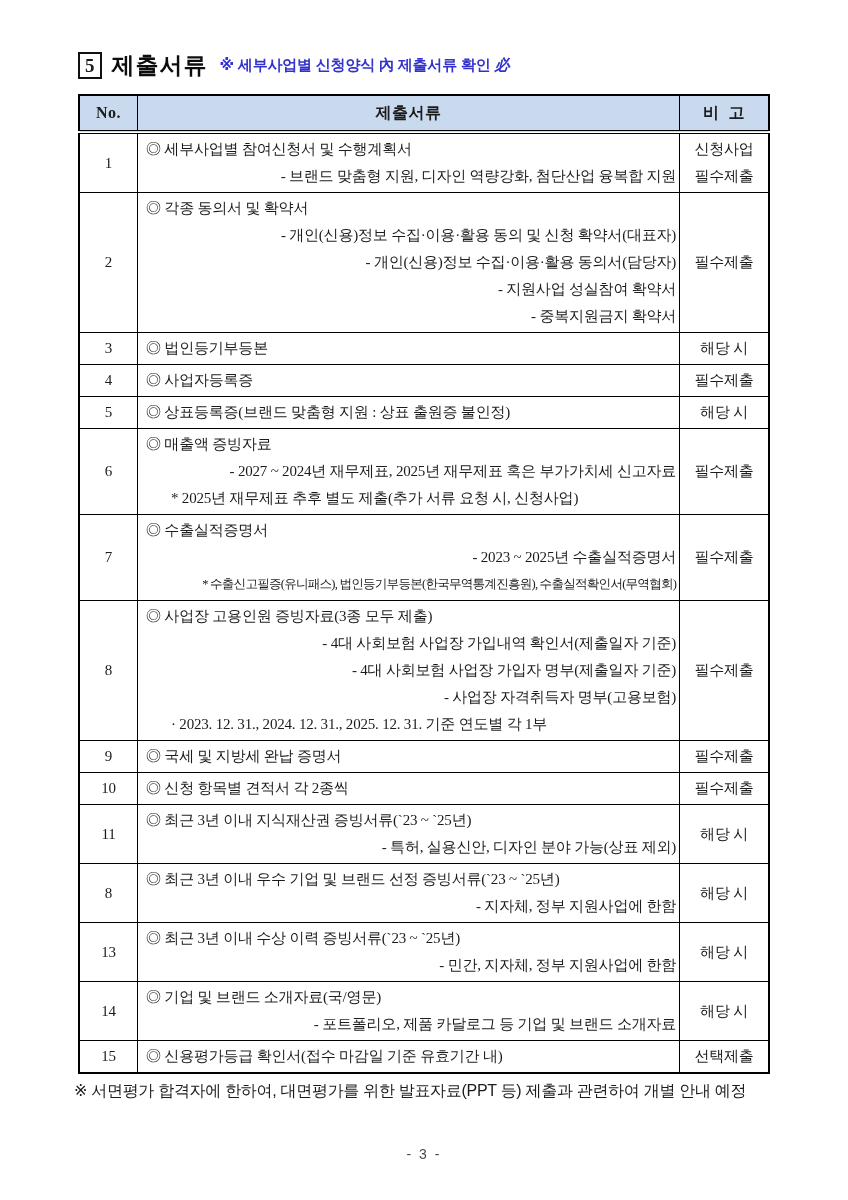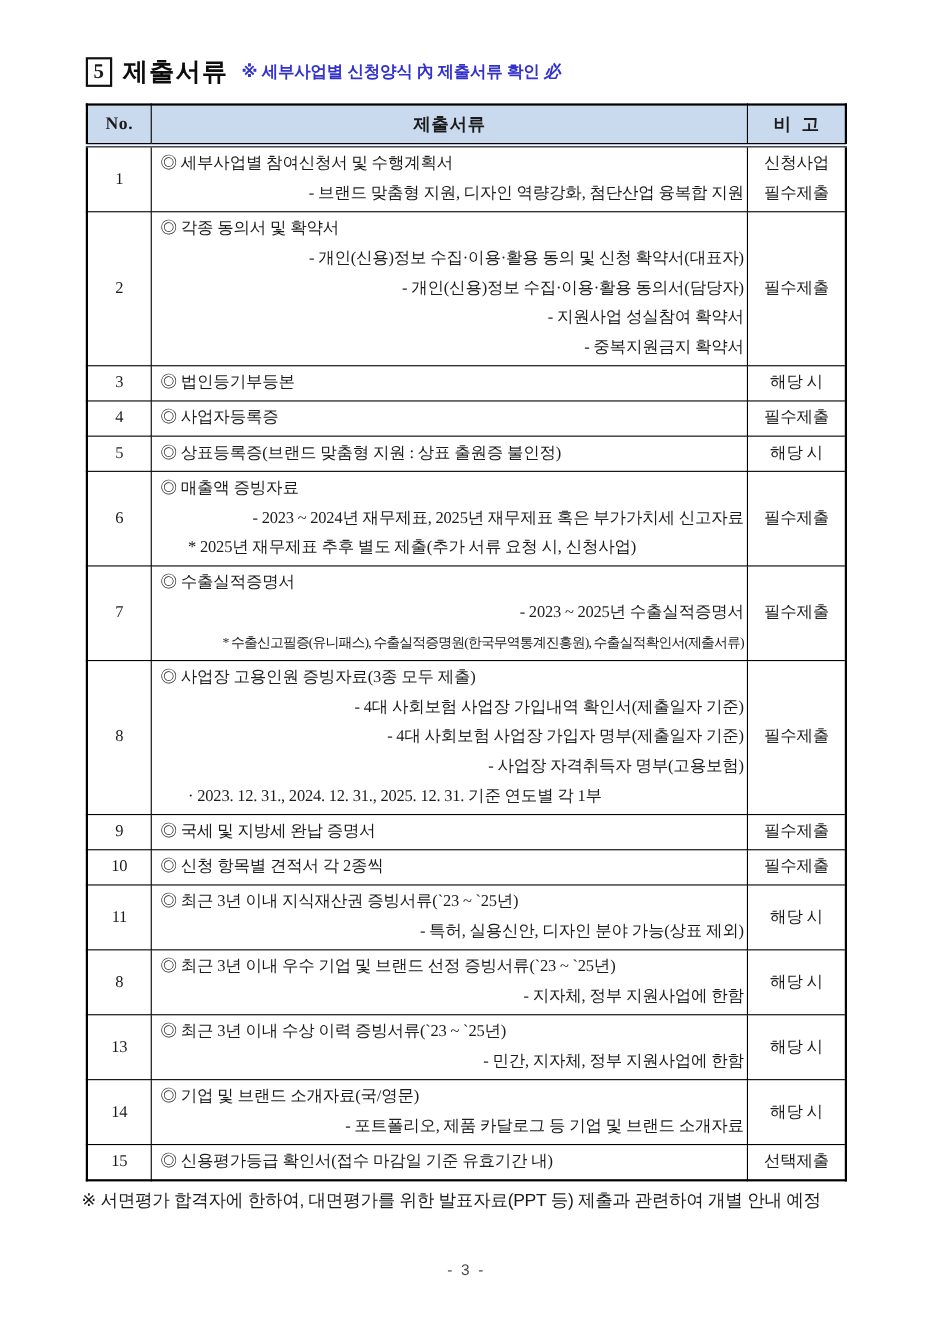--- a/index.html
+++ b/index.html
@@ -146,33 +146,33 @@
               <div class="line i0">◎ 상표등록증(브랜드 맞춤형 지원 : 상표 출원증 불인정)</div>
             </td>
             <td class="remark">
               <div>해당 시</div>
             </td>
           </tr>
           <tr>
             <td class="no">6</td>
             <td class="docs">
               <div class="line i0">◎ 매출액 증빙자료</div>
-              <div class="line i1">- 2023 ~ 2024년 재무제표, 2025년 재무제표 혹은 부가가치세 신고자료</div>
+              <div class="line i1">- 2027 ~ 2024년 재무제표, 2025년 재무제표 혹은 부가가치세 신고자료</div>
               <div class="line i2">* 2025년 재무제표 추후 별도 제출(추가 서류 요청 시, 신청사업)</div>
             </td>
             <td class="remark">
               <div>필수제출</div>
             </td>
           </tr>
           <tr>
             <td class="no">7</td>
             <td class="docs">
               <div class="line i0">◎ 수출실적증명서</div>
               <div class="line i1">- 2023 ~ 2025년 수출실적증명서</div>
-              <div class="line i1 small-line">* 수출신고필증(유니패스), 수출실적증명원(한국무역통계진흥원), 수출실적확인서(제출서류)</div>
+              <div class="line i1 small-line">* 수출신고필증(유니패스), 법인등기부등본(한국무역통계진흥원), 수출실적확인서(무역협회)</div>
             </td>
             <td class="remark">
               <div>필수제출</div>
             </td>
           </tr>
           <tr>
             <td class="no">8</td>
             <td class="docs">
               <div class="line i0">◎ 사업장 고용인원 증빙자료(3종 모두 제출)</div>
               <div class="line i1">- 4대 사회보험 사업장 가입내역 확인서(제출일자 기준)</div>

